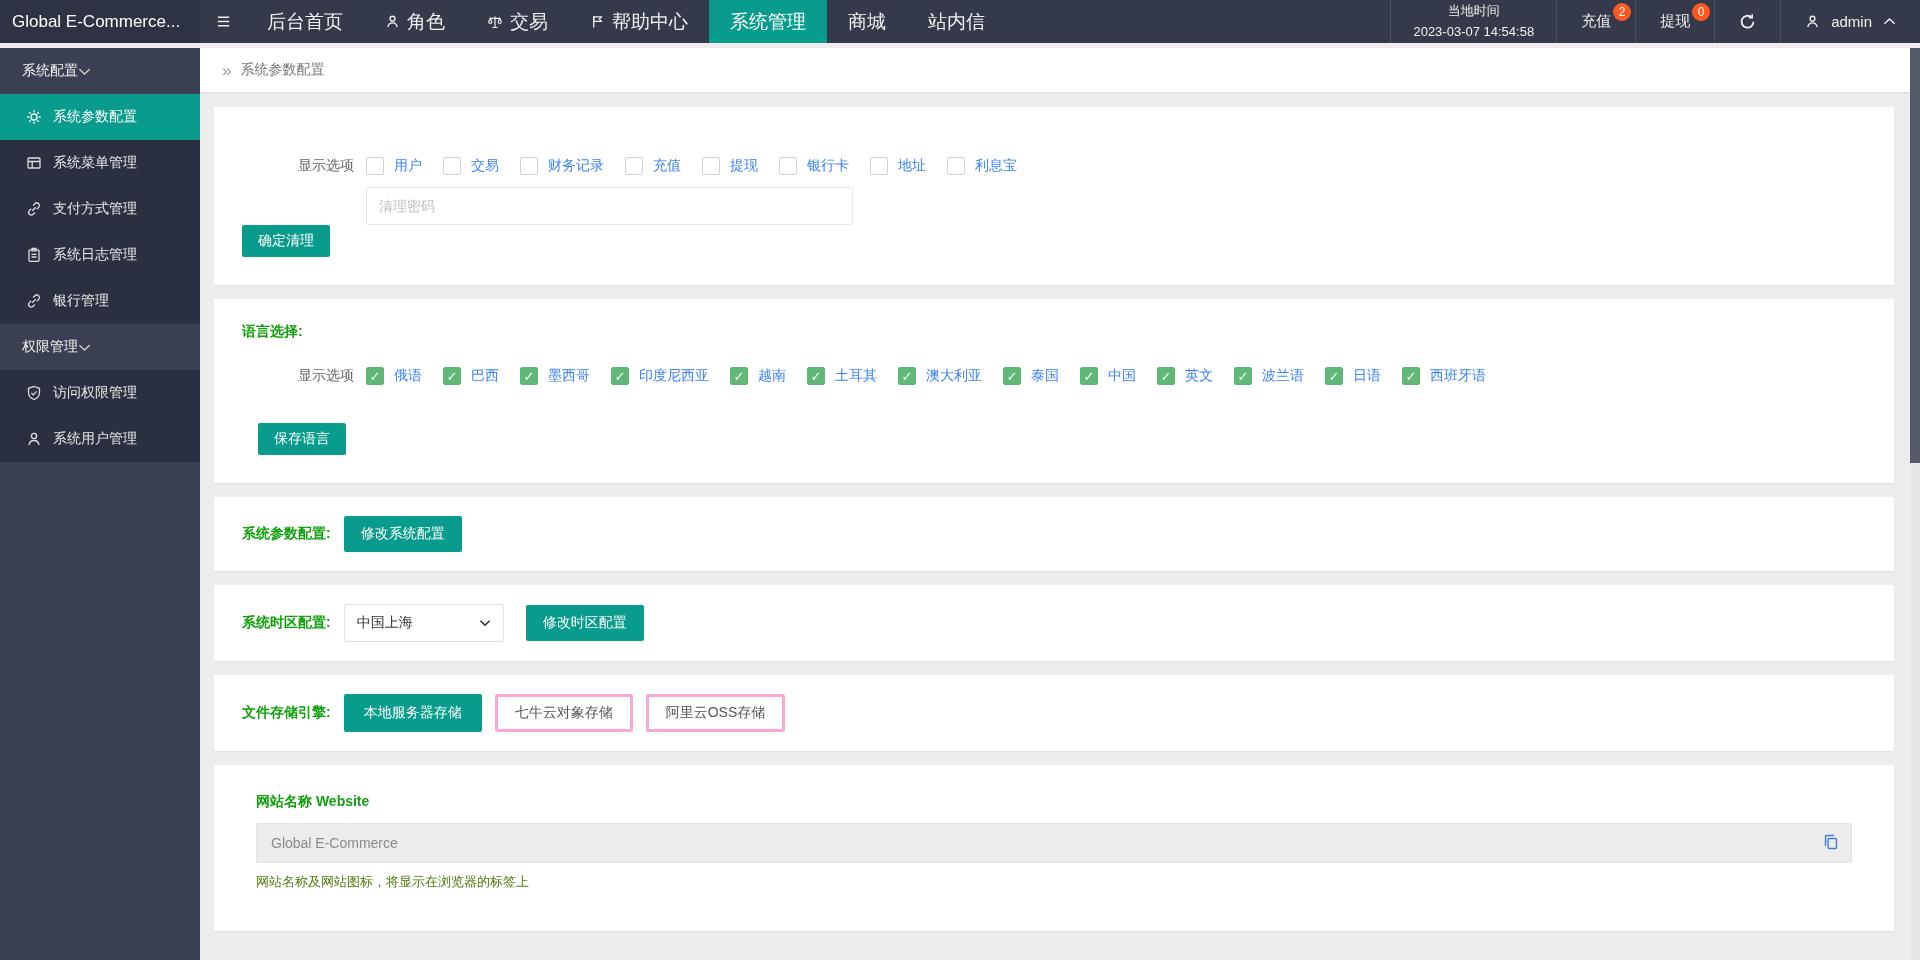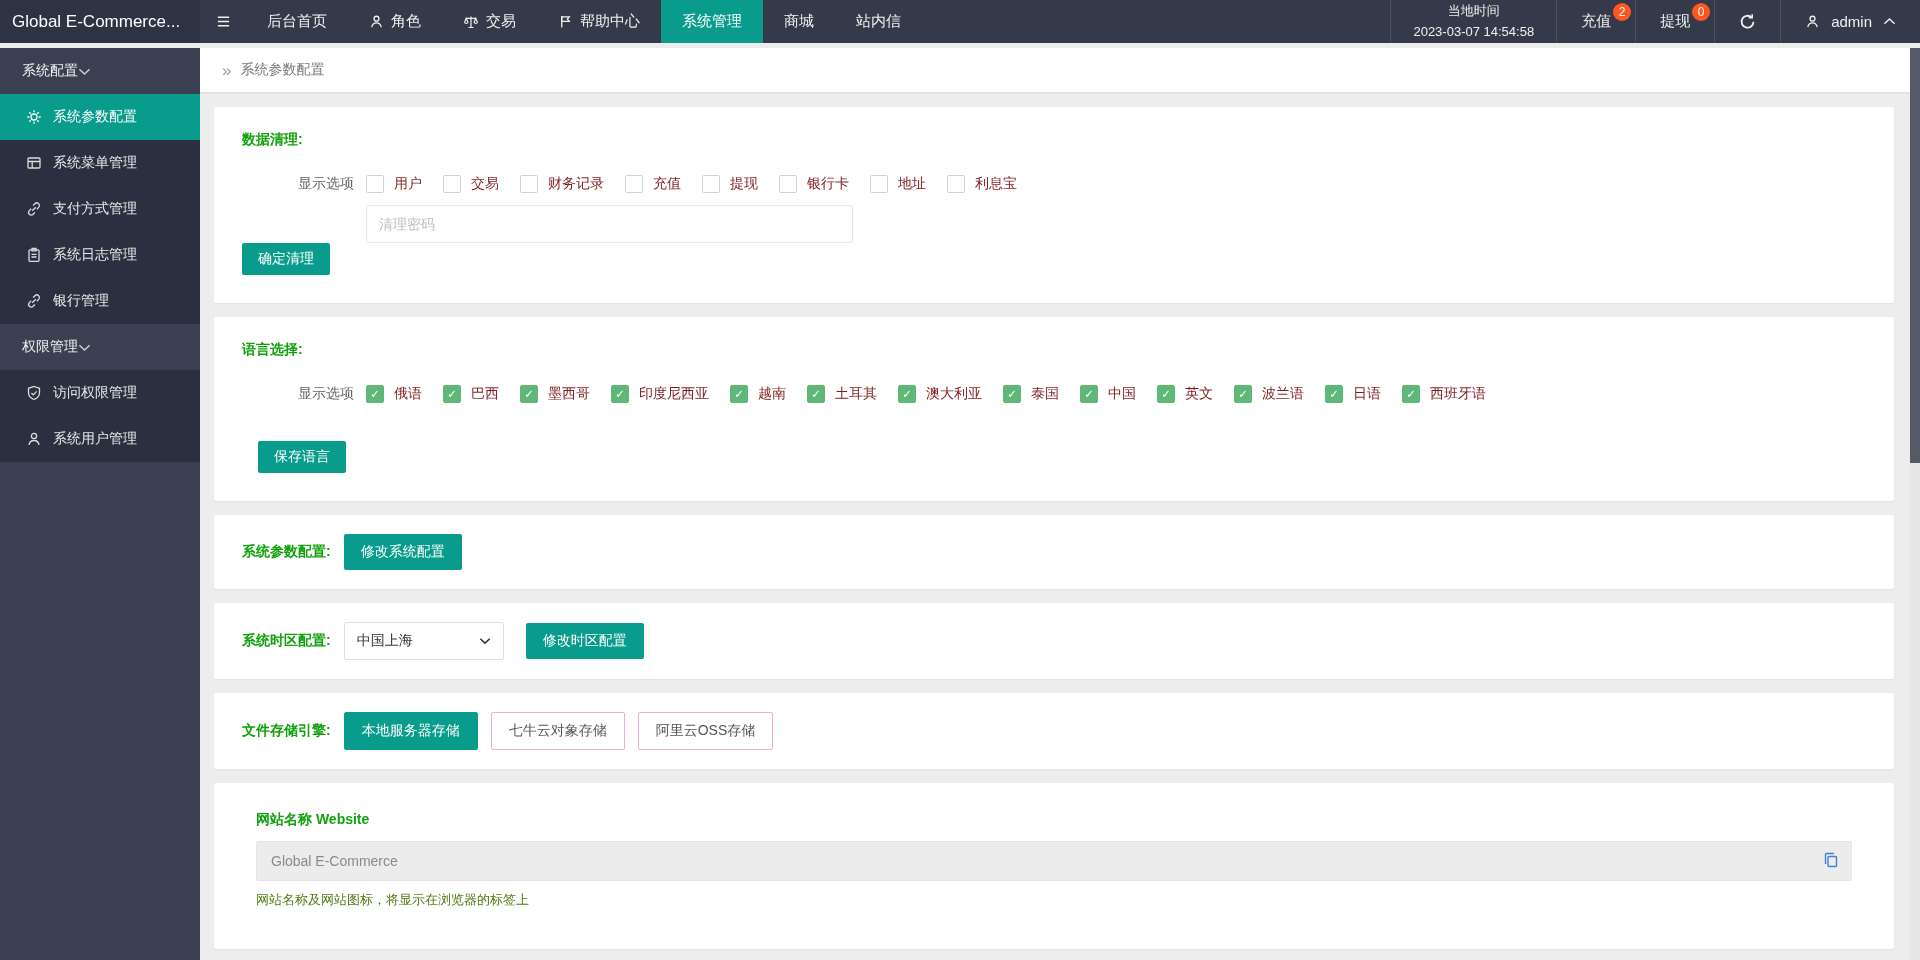--- a/index.html
+++ b/index.html
@@ -5,21 +5,21 @@
   * { margin:0; padding:0; box-sizing:border-box; }
   html,body { width:1920px; height:960px; overflow:hidden; background:#ededed;
               font-family:"Liberation Sans", sans-serif; }
 
   
   .topbar { position:fixed; top:0; left:0; width:1920px; height:43px; background:#343a49;
             display:flex; align-items:stretch; color:#f0f0f0; z-index:20; }
   .logo { width:200px; background:#2d3342; color:#fff; font-size:17px; display:flex;
           align-items:center; padding-left:12px; white-space:nowrap; overflow:hidden; }
   .hamburger { width:46px; display:flex; align-items:center; justify-content:center; cursor:pointer; }
-  .nav-item { display:flex; align-items:center; gap:7px; padding:4px 21px; font-size:15px; cursor:pointer; }
+  .nav-item { display:flex; align-items:center; gap:7px; padding:4px 21px; font-size:19px; cursor:pointer; }
   .nav-item.active { background:#099c8c; color:#fff; }
   .tb-right { margin-left:auto; display:flex; align-items:stretch; }
   .tb-seg { border-left:1px solid rgba(255,255,255,.12); display:flex; align-items:center; }
   .time-block { flex-direction:column; justify-content:center; padding:13px 22px; font-size:13px; line-height:1.55; }
   .tb-item { position:relative; padding:0 24px; font-size:15px; cursor:pointer; }
   .badge { position:absolute; top:3px; right:4px; min-width:18px; height:18px; line-height:18px;
            background:#FF5722; color:#fff; border-radius:9px; font-size:12px; text-align:center; padding:0 5px; }
   .user-item { gap:11px; }
   .icon { display:inline-flex; align-items:center; justify-content:center; }
   svg { display:block; }
@@ -37,38 +37,38 @@
   .breadcrumb { height:44px; background:#fff; display:flex; align-items:center; gap:9px;
                 padding-left:22px; color:#777; font-size:14px; box-shadow:0 1px 2px rgba(0,0,0,.08); }
   .crumb-caret { color:#9a9a9a; font-size:17px; line-height:1; }
   .crumb-caret::before { content:"\00BB"; }
   .content { padding:15px 16px 0 14px; }
   .card { background:#fff; border-radius:2px; box-shadow:0 1px 2px rgba(0,0,0,.05);
           margin-bottom:14px; padding:24px 28px 28px; }
   .card-title { color:#12a10c; font-weight:bold; font-size:14px; }
   .form-row { display:flex; align-items:center; margin-top:26px; flex-wrap:nowrap; }
   .row-label { width:112px; min-width:112px; text-align:right; color:#666; font-size:14px; margin-right:12px; }
-  .cb { display:inline-flex; align-items:center; gap:10px; margin-right:21px; color:#7f1d1d; font-size:14px; cursor:pointer;font-family:Liberation Mono, monospace; }
+  .cb { display:inline-flex; align-items:center; gap:10px; margin-right:21px; color:#3b82f6; font-size:14px; cursor:pointer; }
   .cb-box { width:18px; height:18px; border:1px solid #d2d2d2; border-radius:2px; background:#fff;
             display:inline-flex; align-items:center; justify-content:center; }
   .cb-box.checked { background:#5FB878; border-color:#5FB878; color:#fff; font-size:13px; }
   .cb-box.checked::after { content:"\2713"; }
   .input-row { margin-top:12px; padding-left:124px; }
   .text-input { width:487px; height:38px; border:1px solid #e6e6e6; border-radius:2px; padding:0 12px;
                 font-size:14px; color:#555; font-family:"Liberation Sans", sans-serif; }
   .text-input::placeholder { color:#bfbfbf; }
   .btn { background:#099c8c; color:#fff; border:none; border-radius:2px; height:32px; padding:0 16px;
          font-size:14px; cursor:pointer; font-family:"Liberation Sans", sans-serif; }
   .btn-lg { height:36px; padding:0 17px; }
   .inline-card { display:flex; align-items:center; padding:19px 28px; }
   .inline-label { color:#12a10c; font-weight:bold; font-size:14px; margin-right:13px; }
   .select-box { width:160px; height:38px; border:1px solid #e0e0e0; border-radius:2px; background:#fff;
                 display:flex; align-items:center; justify-content:space-between; padding:0 12px;
                 font-size:14px; color:#333; cursor:pointer; }
-  .seg-btn { height:38px; padding:0 17px; border:1px solid #f9a8d4; background:#fff; color:#555;
+  .seg-btn { height:38px; padding:0 17px; border:3px solid #f9a8d4; background:#fff; color:#555;
              border-radius:2px; font-size:14px; margin-right:13px; cursor:pointer;
              font-family:"Liberation Sans", sans-serif; }
   .seg-btn.active { background:#099c8c; border-color:#099c8c; color:#fff; }
   .site-card { padding:28px 42px 40px; }
   .site-input-wrap { position:relative; margin-top:12px; }
   .site-input { width:100%; height:40px; background:#ececec; border:1px solid #e4e4e4; border-radius:2px;
                 padding:8px 14px; font-size:14px; color:#8a8a8a; font-family:"Liberation Sans", sans-serif; }
   .copy-btn { position:absolute; right:12px; top:10px; background:none; border:none; cursor:pointer; padding:0; }
   .helper { margin-top:10px; color:#4d7c0f; font-size:13px; }
 
@@ -254,21 +254,20 @@
 
 <div class="main">
   <div class="breadcrumb">
     <span class="crumb-caret"></span>
     <span>系统参数配置</span>
   </div>
 
   <div class="content">
 
     <section class="card">
-      <div class="card-title">数据清理:</div>
       <div class="form-row">
         <span class="row-label">显示选项</span>
         <label class="cb">
           <span class="cb-box"></span>
           <span>用户</span>
           </label>
         <label class="cb">
           <span class="cb-box"></span>
           <span>交易</span>
           </label>

